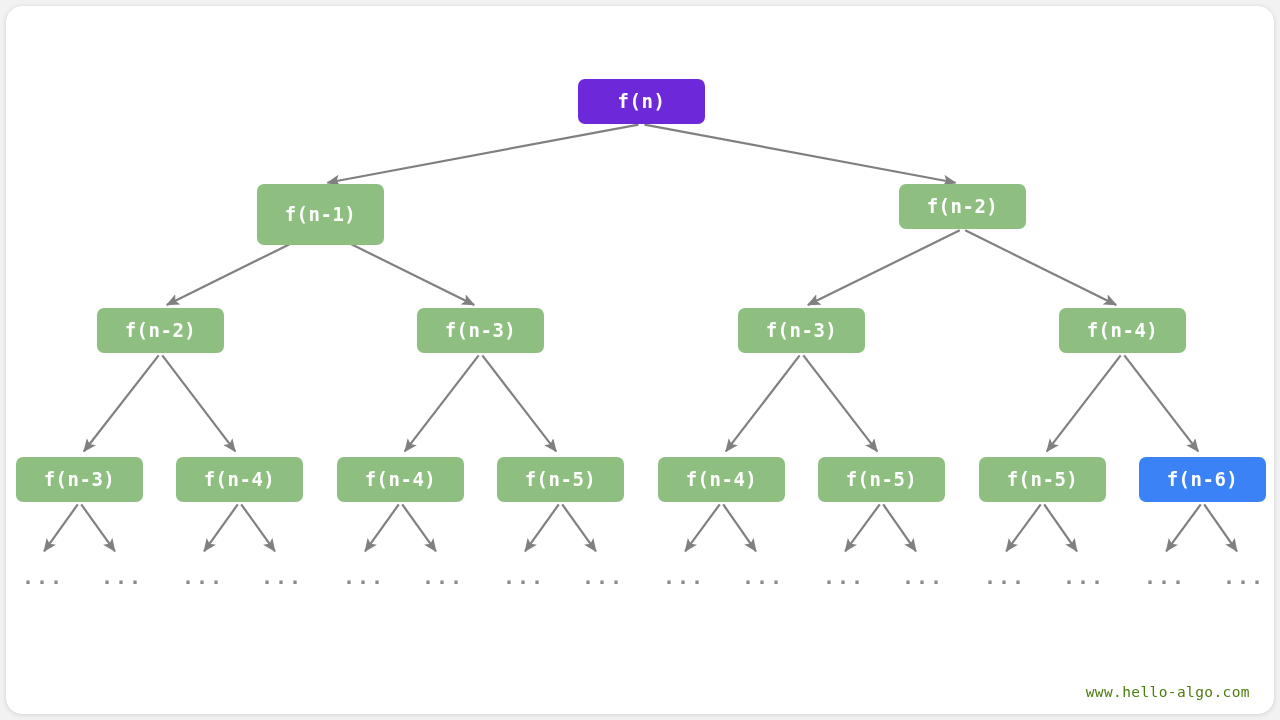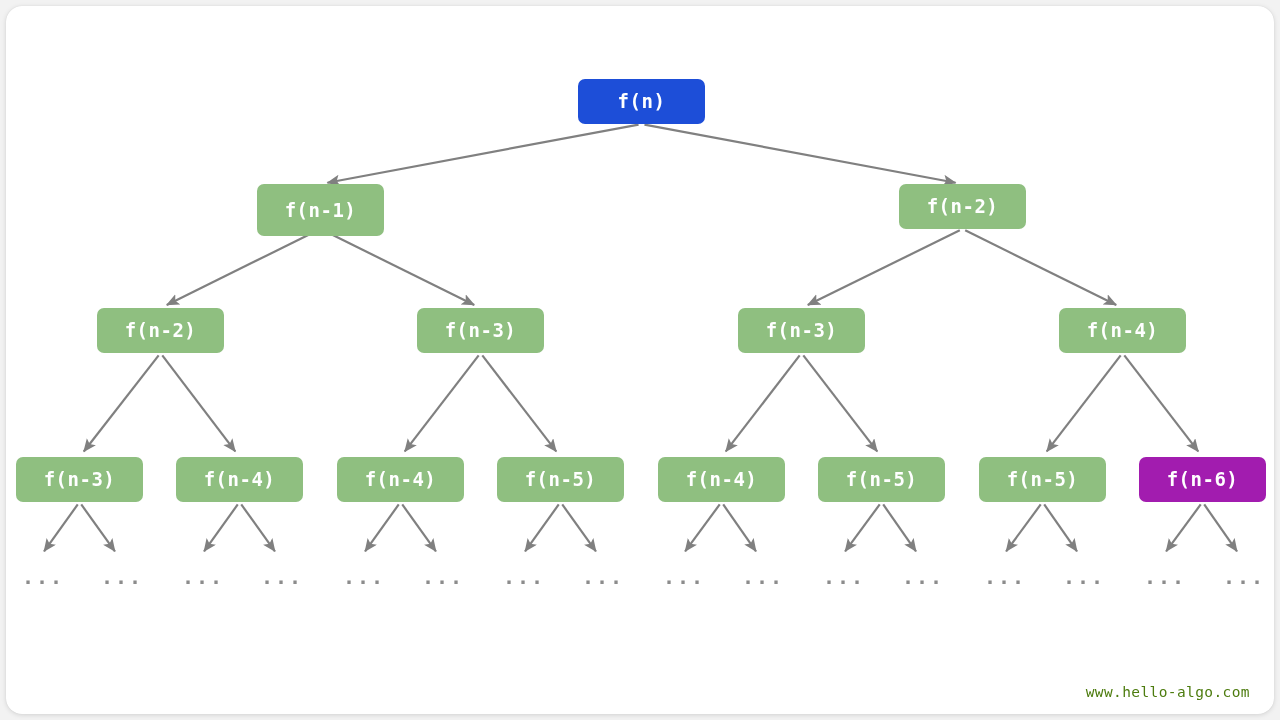--- a/index.html
+++ b/index.html
@@ -117,24 +117,24 @@
         <line x1="723.22038703309" y1="504.45769576155715" x2="755.9857635894567" y2="551.2653765563667" stroke="#808080" stroke-width="2.2" marker-end="url(#arrowhead)"></line>
         <line x1="879.7211520928566" y1="504.4157193800712" x2="845.1506451166679" y2="551.3633214465004" stroke="#808080" stroke-width="2.2" marker-end="url(#arrowhead)"></line>
         <line x1="883.22038703309" y1="504.45769576155715" x2="915.9857635894567" y2="551.2653765563667" stroke="#808080" stroke-width="2.2" marker-end="url(#arrowhead)"></line>
         <line x1="1040.7211520928568" y1="504.4157193800712" x2="1006.1506451166679" y2="551.3633214465004" stroke="#808080" stroke-width="2.2" marker-end="url(#arrowhead)"></line>
         <line x1="1044.22038703309" y1="504.45769576155715" x2="1076.9857635894566" y2="551.2653765563667" stroke="#808080" stroke-width="2.2" marker-end="url(#arrowhead)"></line>
         <line x1="1200.7211520928568" y1="504.4157193800712" x2="1166.1506451166679" y2="551.3633214465004" stroke="#808080" stroke-width="2.2" marker-end="url(#arrowhead)"></line>
         <line x1="1204.22038703309" y1="504.45769576155715" x2="1236.9857635894566" y2="551.2653765563667" stroke="#808080" stroke-width="2.2" marker-end="url(#arrowhead)"></line>
       </g>
   </svg>
   <div id="nodes">
-      <div class="node" style="left: 578px; top: 79px; width: 127px; height: 45px; background: #1d4ed8;">
+      <div class="node" style="left: 578px; top: 79px; width: 127px; height: 45px; background: #6d28d9;">
         <span class="node-label">f(n)</span>
       </div>
-      <div class="node" style="left: 257px; top: 184px; width: 127px; height: 52px; background: rgb(143, 191, 128);">
+      <div class="node" style="left: 257px; top: 184px; width: 127px; height: 61px; background: rgb(143, 191, 128);">
         <span class="node-label">f(n-1)</span>
       </div>
       <div class="node" style="left: 899px; top: 184px; width: 127px; height: 45px; background: rgb(143, 191, 128);">
         <span class="node-label">f(n-2)</span>
       </div>
       <div class="node" style="left: 97px; top: 308px; width: 127px; height: 45px; background: rgb(143, 191, 128);">
         <span class="node-label">f(n-2)</span>
       </div>
       <div class="node" style="left: 417px; top: 308px; width: 127px; height: 45px; background: rgb(143, 191, 128);">
         <span class="node-label">f(n-3)</span>
@@ -159,21 +159,21 @@
       </div>
       <div class="node" style="left: 658px; top: 457px; width: 127px; height: 45px; background: rgb(143, 191, 128);">
         <span class="node-label">f(n-4)</span>
       </div>
       <div class="node" style="left: 818px; top: 457px; width: 127px; height: 45px; background: rgb(143, 191, 128);">
         <span class="node-label">f(n-5)</span>
       </div>
       <div class="node" style="left: 979px; top: 457px; width: 127px; height: 45px; background: rgb(143, 191, 128);">
         <span class="node-label">f(n-5)</span>
       </div>
-      <div class="node" style="left: 1139px; top: 457px; width: 127px; height: 45px; background: #a21caf;">
+      <div class="node" style="left: 1139px; top: 457px; width: 127px; height: 45px; background: #3b82f6;">
         <span class="node-label">f(n-6)</span>
       </div>
     </div>
   <div id="ellipses">
       <div class="ellipsis" style="left: 22px; top: 567px; width: 36px; color: rgb(140, 140, 140);">...</div>
       <div class="ellipsis" style="left: 101px; top: 567px; width: 36px; color: rgb(140, 140, 140);">...</div>
       <div class="ellipsis" style="left: 182px; top: 567px; width: 36px; color: rgb(140, 140, 140);">...</div>
       <div class="ellipsis" style="left: 261px; top: 567px; width: 36px; color: rgb(140, 140, 140);">...</div>
       <div class="ellipsis" style="left: 343px; top: 567px; width: 36px; color: rgb(140, 140, 140);">...</div>
       <div class="ellipsis" style="left: 422px; top: 567px; width: 36px; color: rgb(140, 140, 140);">...</div>

